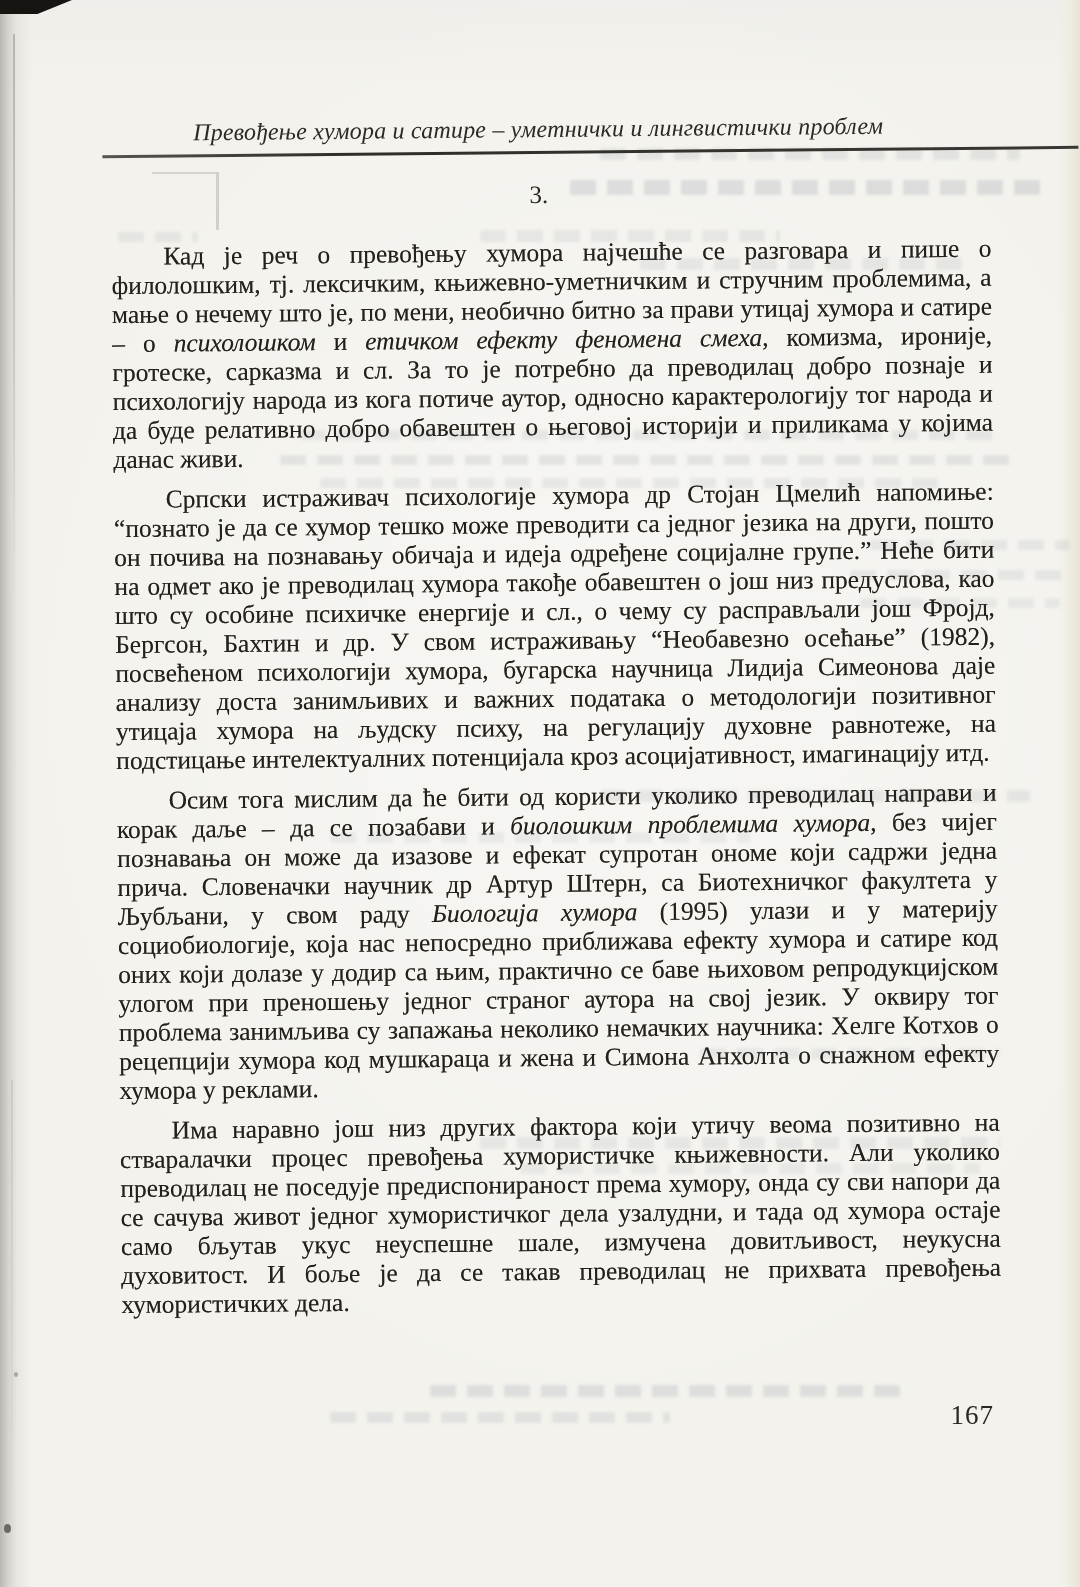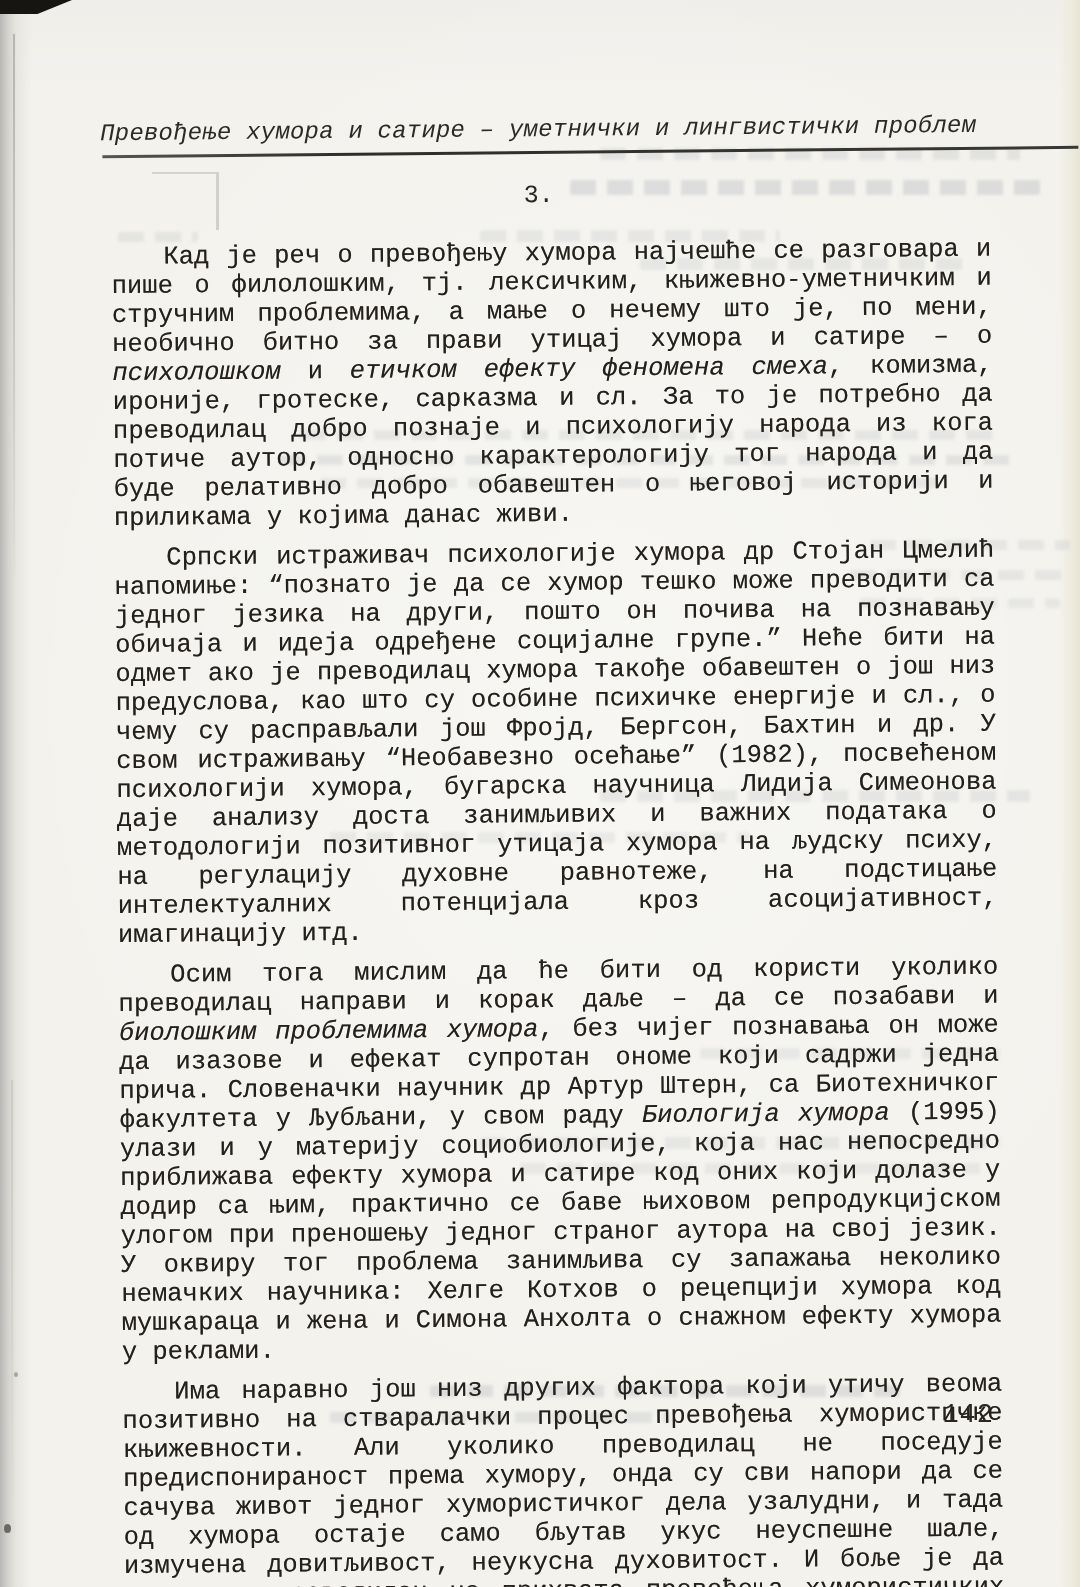--- a/index.html
+++ b/index.html
@@ -7,21 +7,21 @@
     --ink:#24211d;
   }
   html,body{margin:0;padding:0;}
   body{width:1080px;height:1587px;overflow:hidden;background:#e9e7e2;}
   .page{
     position:relative;width:1080px;height:1587px;overflow:hidden;
     background:
       radial-gradient(ellipse 900px 1100px at 56% 44%, rgba(255,255,255,.35), rgba(0,0,0,0) 70%),
       linear-gradient(180deg,#efeeea 0,var(--paper) 90px),
       var(--paper);
-    font-family:Liberation Mono, monospace;
+    font-family:Liberation Serif, serif;
     color:var(--ink);
   }
   
   .edge-left{position:absolute;left:0;top:0;width:32px;height:100%;
     background:linear-gradient(90deg,#b9b7b3 0px,#d5d3ce 8px,#e8e6e1 17px,rgba(243,242,237,0) 32px);}
   .edge-right{position:absolute;right:0;top:0;width:22px;height:100%;
     background:linear-gradient(270deg,#e7e4d6 0px,#efede2 11px,rgba(243,242,237,0) 22px);}
   .corner-mark{position:absolute;left:0;top:0;width:72px;height:14px;background:#161512;
     clip-path:polygon(0 0,100% 0,52% 100%,0 100%);}
   .crease{position:absolute;left:13px;top:34px;width:2px;height:560px;opacity:.5;
@@ -87,14 +87,14 @@
     <div class="header-rule"></div>
     <div class="section-number">3.</div>
     <div class="body-text">
         <p><span>Кад је реч о превођењу хумора најчешће се разговара и пише о филолошким, тј. лексичким, књижевно-уметничким и стручним проблемима, а мање о нечему што је, по мени, необично битно за прави утицај хумора и сатире – о </span><span class="it">психолошком</span><span> и </span><span class="it">етичком ефекту феномена смеха</span><span>, комизма, ироније, гротеске, сарказма и сл. За то је потребно да преводилац добро познаје и психологију народа из кога потиче аутор, односно карактерологију тог народа и да буде релативно добро обавештен о његовој историји и приликама у којима данас живи.</span></p>
         <p><span>Српски истраживач психологије хумора др Стојан Цмелић напомиње: “познато је да се хумор тешко може преводити са једног језика на други, пошто он почива на познавању обичаја и идеја одређене социјалне групе.” Неће бити на одмет ако је преводилац хумора такође обавештен о још низ предуслова, као што су особине психичке енергије и сл., о чему су расправљали још Фројд, Бергсон, Бахтин и др. У свом истраживању “Необавезно осећање” (1982), посвећеном психологији хумора, бугарска научница Лидија Симеонова даје анализу доста занимљивих и важних података о методологији позитивног утицаја хумора на људску психу, на регулацију духовне равнотеже, на подстицање интелектуалних потенцијала кроз асоцијативност, имагинацију итд.</span></p>
         <p><span>Осим тога мислим да ће бити од користи уколико преводилац направи и корак даље – да се позабави и </span><span class="it">биолошким проблемима хумора</span><span>, без чијег познавања он може да изазове и ефекат супротан ономе који садржи једна прича. Словеначки научник др Артур Штерн, са Биотехничког факултета у Љубљани, у свом раду </span><span class="it">Биологија хумора</span><span> (1995) улази и у материју социобиологије, која нас непосредно приближава ефекту хумора и сатире код оних који долазе у додир са њим, практично се баве њиховом репродукцијском улогом при преношењу једног страног аутора на свој језик. У оквиру тог проблема занимљива су запажања неколико немачких научника: Хелге Котхов о рецепцији хумора код мушкараца и жена и Симона Анхолта о снажном ефекту хумора у реклами.</span></p>
         <p><span>Има наравно још низ других фактора који утичу веома позитивно на стваралачки процес превођења хумористичке књижевности. Али уколико преводилац не поседује предиспонираност према хумору, онда су сви напори да се сачува живот једног хумористичког дела узалудни, и тада од хумора остаје само бљутав укус неуспешне шале, измучена довитљивост, неукусна духовитост. И боље је да се такав преводилац не прихвата превођења хумористичких дела.</span></p>
       </div>
   </div>
 
-  <div class="page-number">142</div>
+  <div class="page-number">167</div>
 </div>
 
 </body></html>

